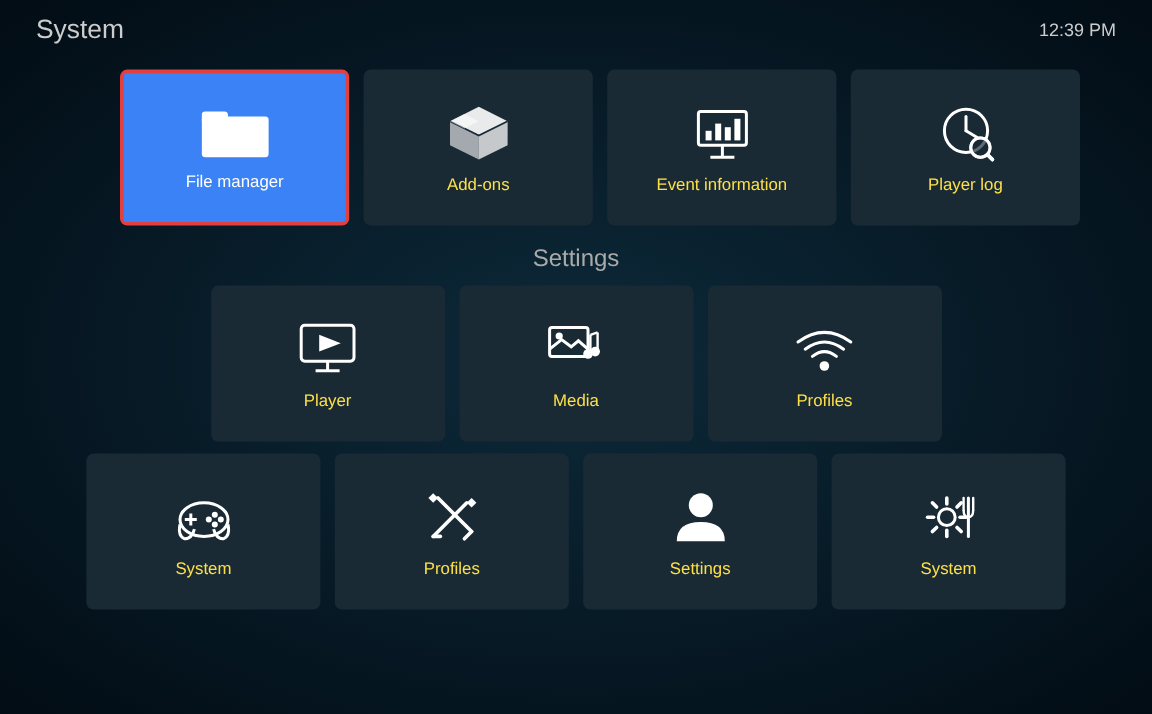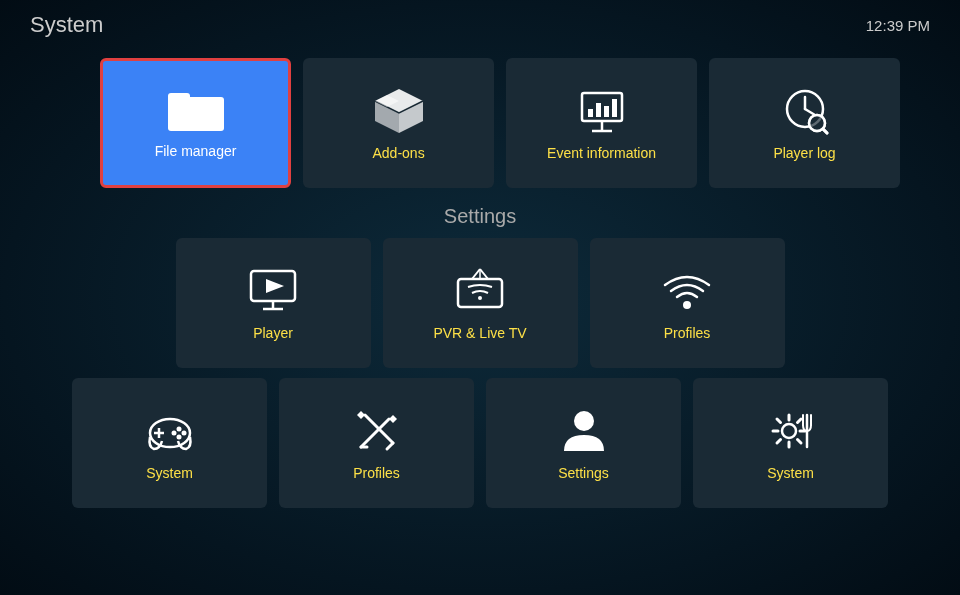--- a/index.html
+++ b/index.html
@@ -203,36 +203,36 @@
 
           <rect x="4" y="6" width="44" height="30" rx="3" fill="none" stroke="white" stroke-width="2.5"></rect>
           <line x1="26" y1="36" x2="26" y2="44" stroke="white" stroke-width="2.5"></line>
           <line x1="16" y1="44" x2="36" y2="44" stroke="white" stroke-width="2.5"></line>
 
           <polygon points="19,14 37,21 19,28" fill="white"></polygon>
         </svg>
         <span class="tile-label">Player</span>
       </div>
 
-
-      <div class="tile">
-        <svg class="icon-svg" viewBox="0 0 52 52" fill="white">
-
-          <rect x="4" y="14" width="44" height="28" rx="3" fill="none" stroke="white" stroke-width="2.5"></rect>
-          <line x1="26" y1="4" x2="18" y2="14" stroke="white" stroke-width="2"></line>
-          <line x1="26" y1="4" x2="34" y2="14" stroke="white" stroke-width="2"></line>
-
-          <line x1="26" y1="4" x2="26" y2="14" stroke="white" stroke-width="1.5"></line>
-
-          <path d="M14,22 Q26,18 38,22" fill="none" stroke="white" stroke-width="2"></path>
-          <path d="M18,28 Q26,24 34,28" fill="none" stroke="white" stroke-width="2"></path>
-          <circle cx="26" cy="33" r="2" fill="white"></circle>
-        </svg>
-        <span class="tile-label">PVR &amp; Live TV</span>
-      </div>
+      <div class="tile">
+        <svg class="icon-svg" viewBox="0 0 52 52" fill="white">
+
+          <rect x="4" y="8" width="32" height="24" rx="2" fill="none" stroke="white" stroke-width="2.5"></rect>
+          <circle cx="12" cy="15" r="3" fill="white"></circle>
+          <polyline points="4,26 14,18 22,24 28,19 36,26" fill="none" stroke="white" stroke-width="2.5"></polyline>
+
+          <line x1="38" y1="14" x2="38" y2="28" stroke="white" stroke-width="2"></line>
+          <line x1="44" y1="12" x2="44" y2="26" stroke="white" stroke-width="2"></line>
+          <line x1="38" y1="14" x2="44" y2="12" stroke="white" stroke-width="2"></line>
+          <circle cx="36" cy="30" r="4" fill="white"></circle>
+          <circle cx="42" cy="28" r="4" fill="white"></circle>
+        </svg>
+        <span class="tile-label">Media</span>
+      </div>
+
 
       <div class="tile">
         <svg class="icon-svg" viewBox="0 0 52 52" fill="white">
 
           <circle cx="26" cy="40" r="4" fill="white"></circle>
           <path d="M16,32 Q26,24 36,32" fill="none" stroke="white" stroke-width="2.5" stroke-linecap="round"></path>
           <path d="M10,26 Q26,14 42,26" fill="none" stroke="white" stroke-width="2.5" stroke-linecap="round"></path>
           <path d="M4,20 Q26,4 48,20" fill="none" stroke="white" stroke-width="2.5" stroke-linecap="round"></path>
         </svg>
         <span class="tile-label">Profiles</span>

